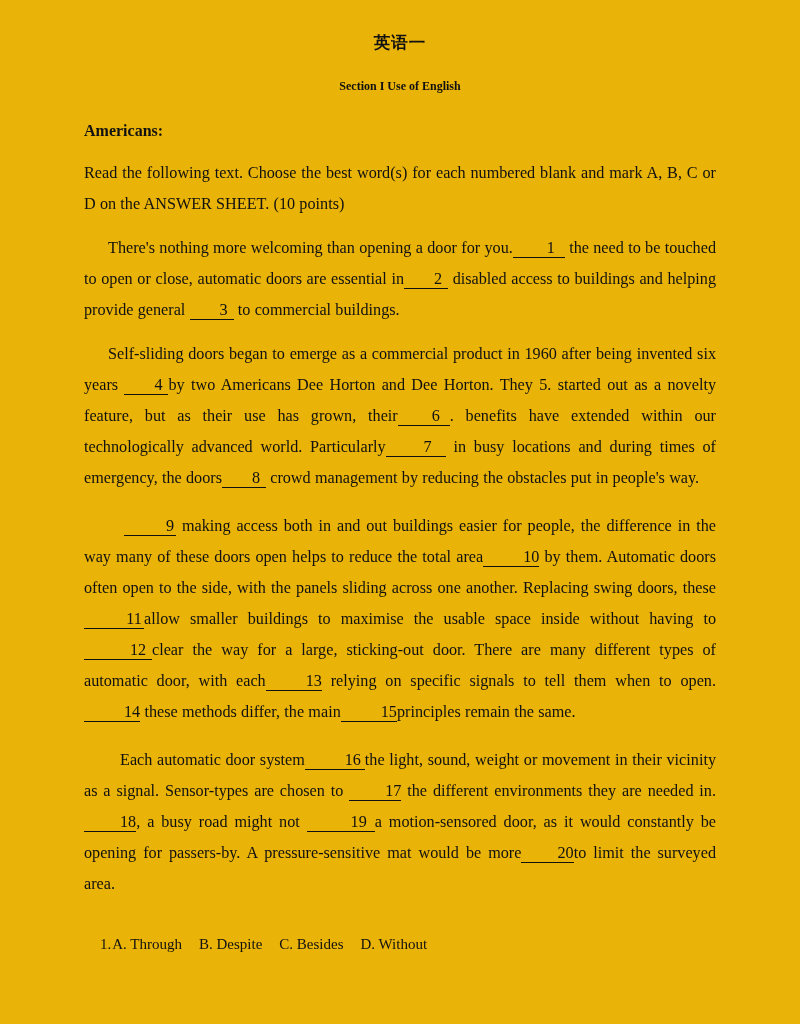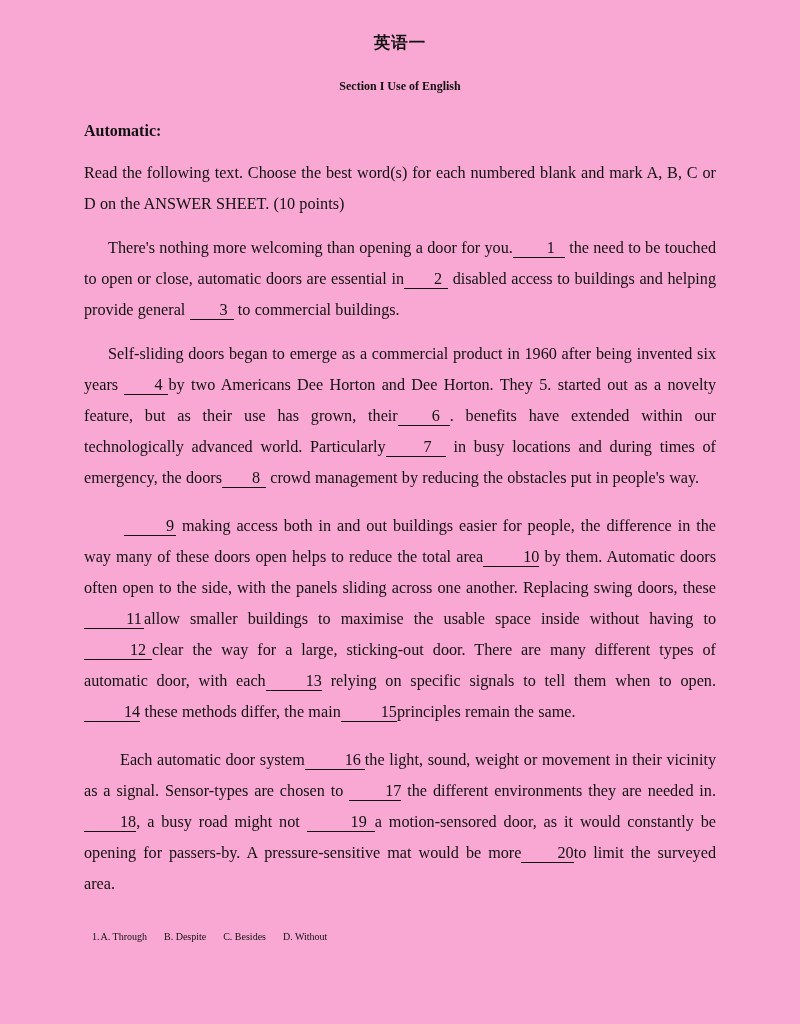--- a/index.html
+++ b/index.html
@@ -13,21 +13,21 @@
     height: 1024px;
     overflow: hidden;
     font-family: "Liberation Serif", "DejaVu Serif", serif;
     color: #111111;
     -webkit-font-smoothing: antialiased;
   }
   .page {
     position: relative;
     width: 800px;
     height: 1024px;
-    background: #f9a8d4;
+    background: #eab308;
     box-sizing: border-box;
     padding: 0;
   }
   .content {
     position: absolute;
     left: 84px;
     top: 0;
     width: 632px;
   }
 
@@ -85,39 +85,39 @@
     font-size: 16.2px;
   }
   .bw-sm  { min-width: 44px; }
   .bw-md  { min-width: 52px; }
   .bw-lg  { min-width: 60px; }
   .bw-xl  { min-width: 68px; text-align: center; }
   .bw-xs  { min-width: 34px; }
 
   
   .choices {
-    font-size: 10px;
+    font-size: 15px;
     line-height: 31px;
-    margin: 8px;
+    margin: 16px;
     white-space: nowrap;
   }
   .choices .opt { margin-right: 17px; }
   .choices .opt:last-child { margin-right: 0; }
 </style>
 </head>
 <body>
 
 <div class="page">
   <div class="content">
 
     <div class="doc-title">英语一</div>
 
     <div class="section-title">Section I Use of English</div>
 
-    <div class="directions-label">Automatic:</div>
+    <div class="directions-label">Americans:</div>
 
     <div class="gap-md"></div>
 
     <p class="body-par">
       <span>Read the following text. Choose the best word(s) for each numbered blank and mark A, B, C or D on the ANSWER SHEET. (10 points)</span>
     </p>
 
     <div class="gap-sm"></div>
 
     <p class="body-par indent-1">

